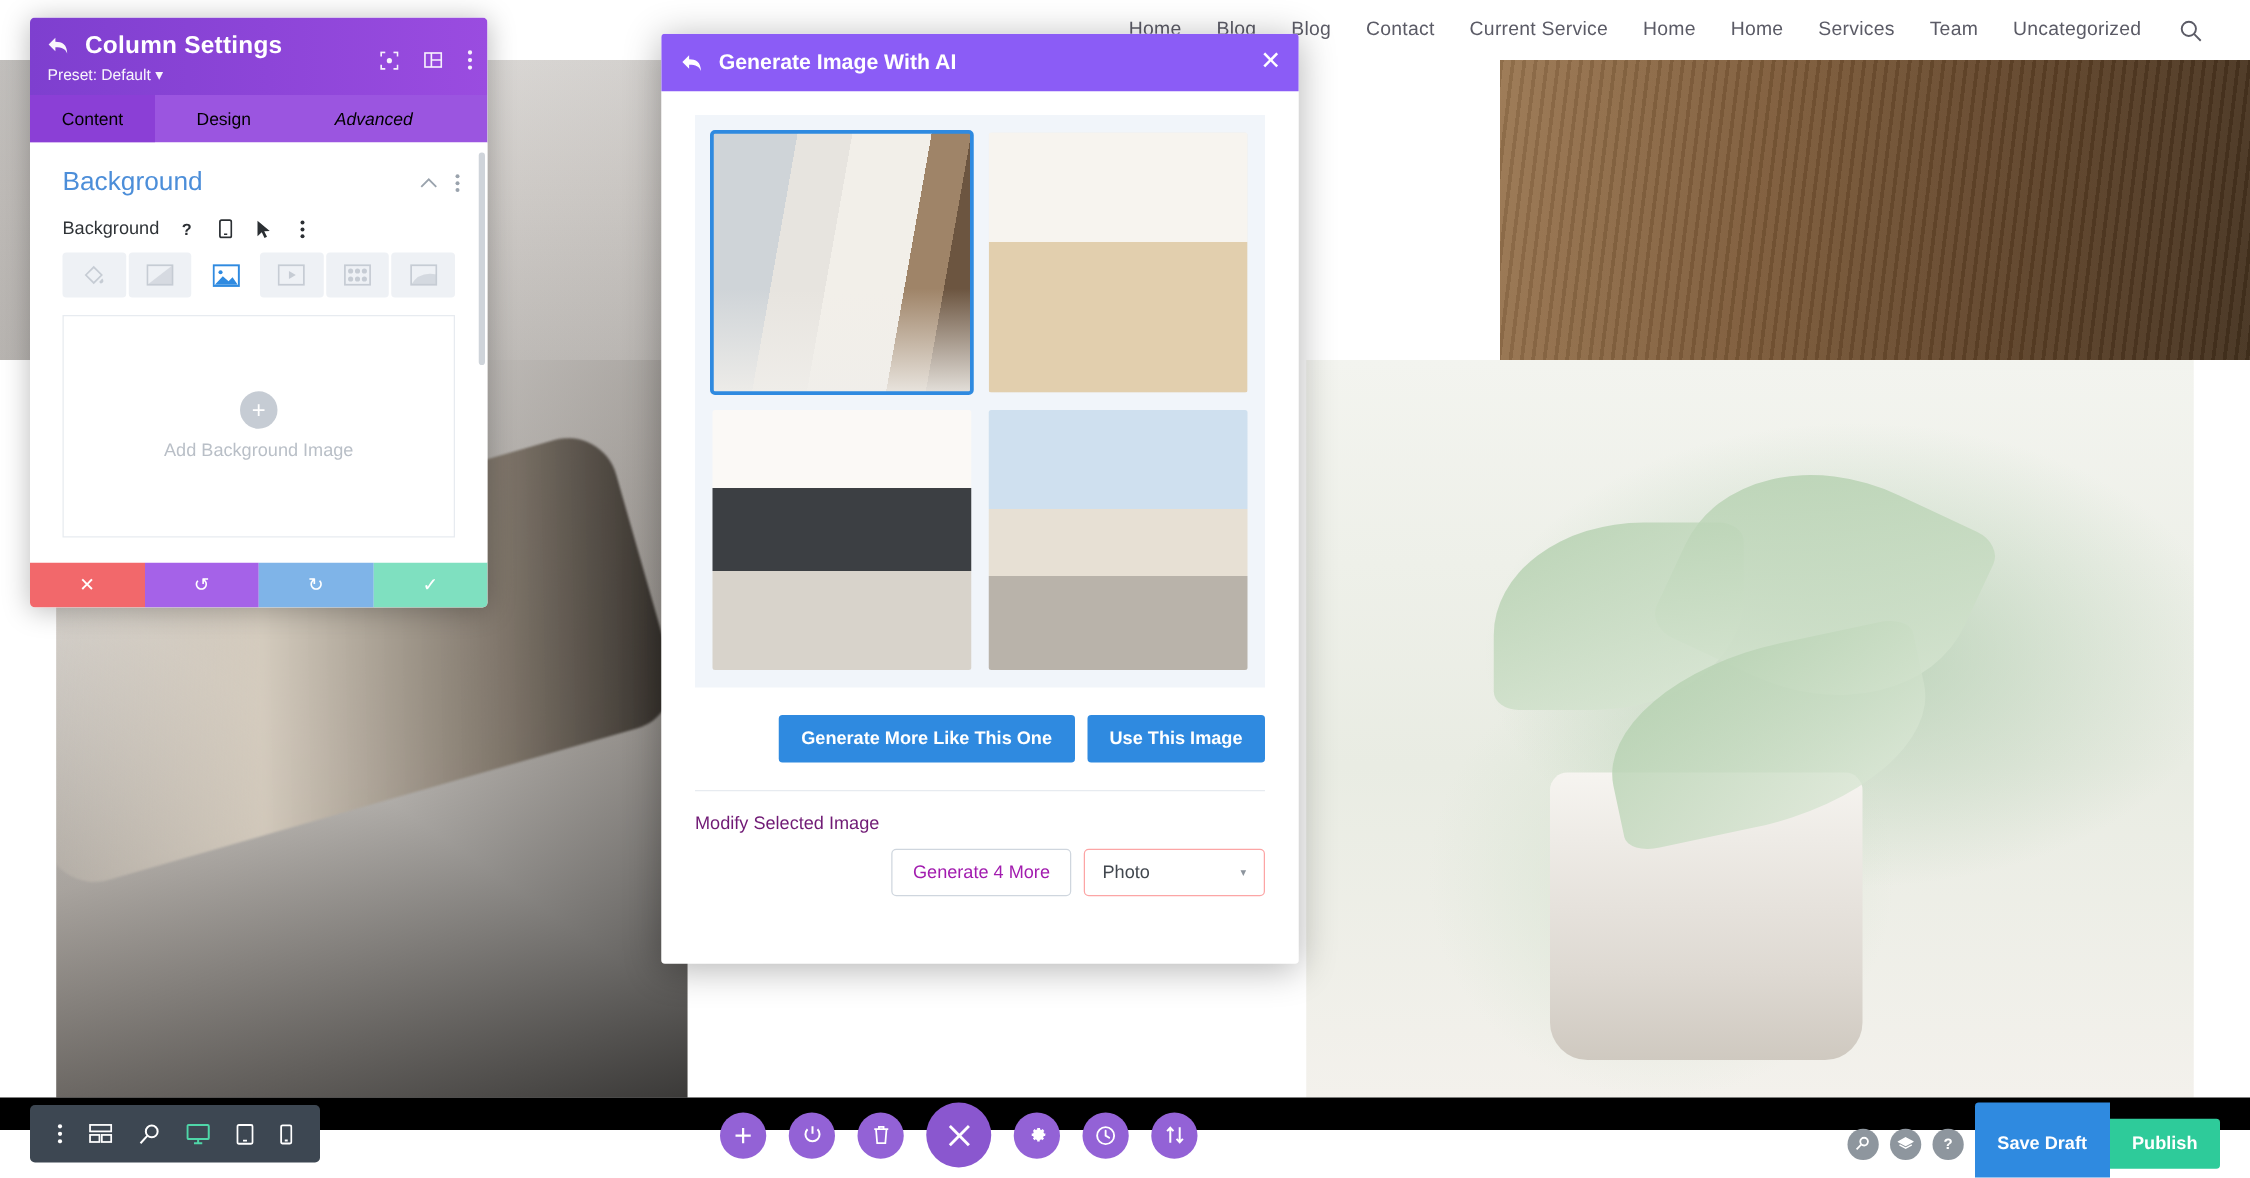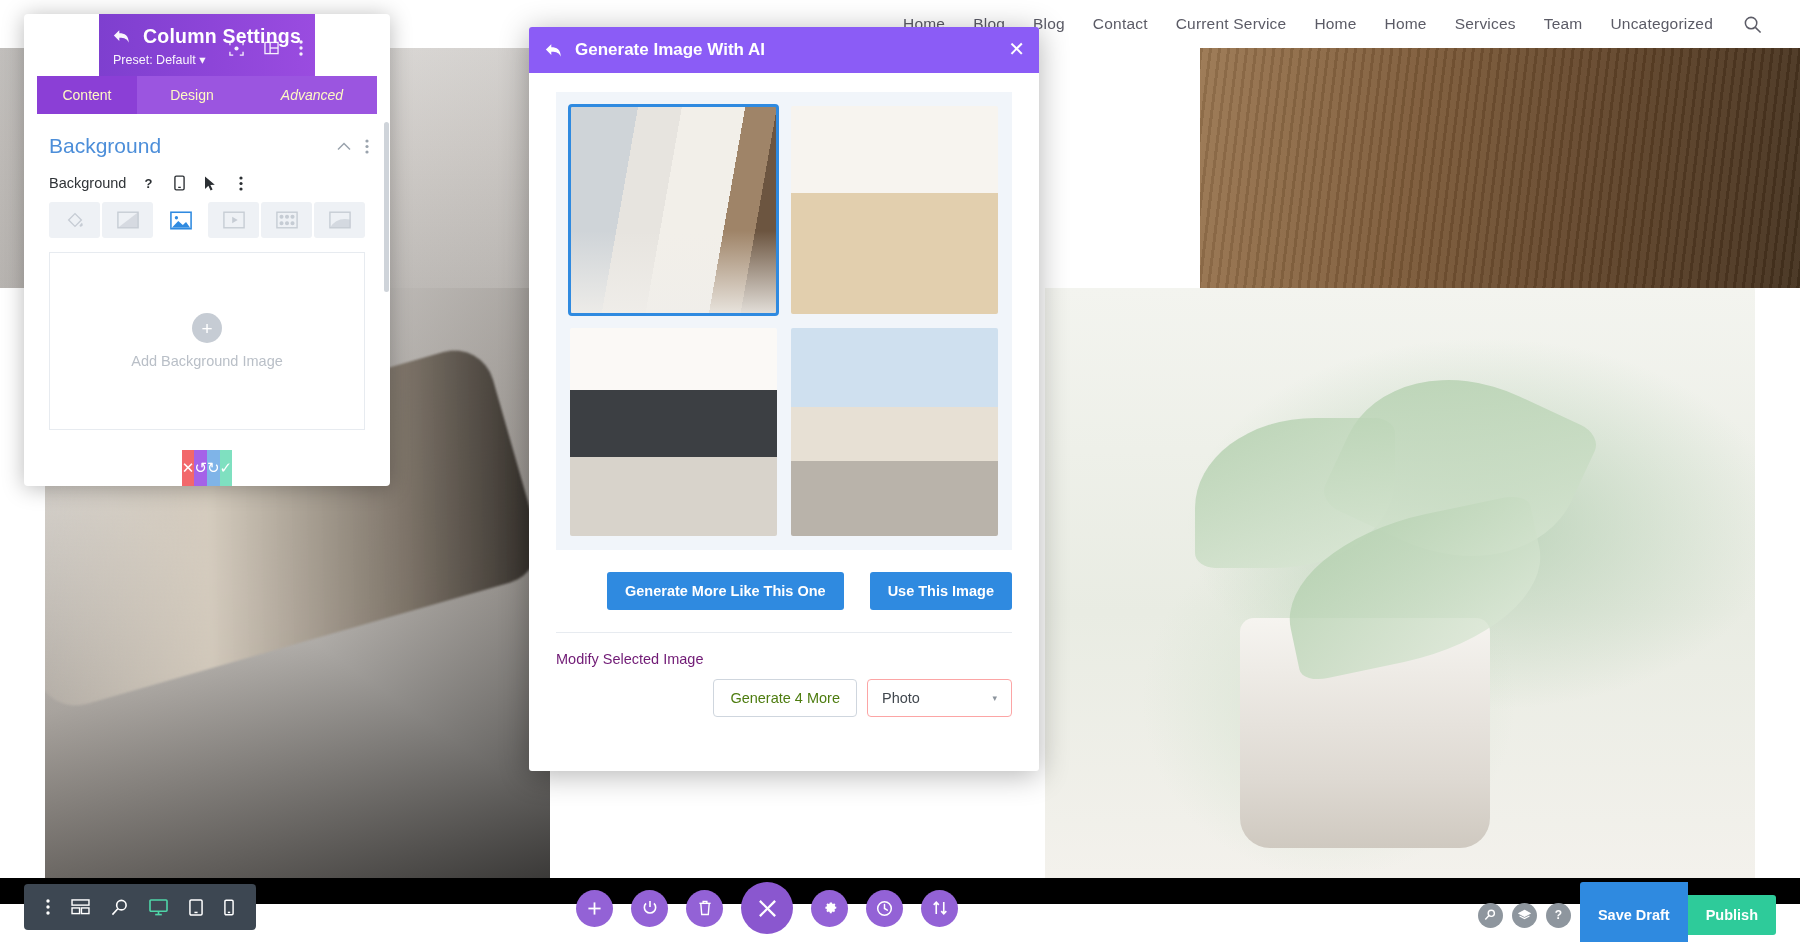--- a/index.html
+++ b/index.html
@@ -66,33 +66,33 @@
   }
   .lower-right .leaf {
     position:absolute; border-radius: 60% 10% 60% 10%;
     background: linear-gradient(150deg, rgba(175,205,170,.85), rgba(225,235,220,.75));
   }
 
   
   .settings-panel {
     position: absolute; left: 24px; top: 14px; width: 366px; height: 472px;
     background: #fff; border-radius: 4px; box-shadow: 0 2px 22px rgba(0,0,0,.28);
-    z-index: 20; display: flex; flex-direction: column; overflow: hidden; align-items: center;
+    z-index: 20; display: flex; flex-direction: column; overflow: hidden;
   }
   .sp-header {
     background: linear-gradient(90deg,#7e3fcf 0%, #8d45d8 52%, #9a4ce0 100%);
     padding: 11px 14px 9px 14px; color:#fff; position: relative;
   }
   .sp-title-row { display:flex; align-items:center; gap: 12px; }
   .sp-back { font-size: 17px; line-height:1; opacity:.95; }
   .sp-title { font-size: 19.5px; font-weight: bold; letter-spacing:.2px; }
   .sp-header-icons { position:absolute; right: 12px; top: 26px; display:flex; gap: 20px; align-items:center; }
   .sp-header-icons span { opacity:.92; }
   .sp-preset { font-size: 12.5px; margin-top: 4px; opacity:.95; }
-  .sp-tabs { display:flex; background: #9b55e0; color: #fef9c3; }
+  .sp-tabs { display:flex; background: #9b55e0; color: #000000; }
   .sp-tab { padding: 11px 0; font-size: 14px; text-align:center; }
   .sp-tab.t1 { width: 100px; }
   .sp-tab.t2 { width: 110px; }
   .sp-tab.t3 { width: 130px; font-style: italic; }
   .sp-tab.active { background: #8b3fd6; font-weight: normal; }
   .sp-body { position: relative; flex: 1; background:#fff; overflow:hidden; }
   .sp-scrollbar {
     position:absolute; right: 2px; top: 8px; width: 5px; height: 170px;
     background:#cfd4da; border-radius: 3px;
   }
@@ -155,31 +155,31 @@
       linear-gradient(90deg,#efece6,#e7e2d8);
   }
   .img3 {
     background:
       linear-gradient(180deg,#fbf9f6 0 30%, #3c3f43 30% 62%, #d8d3cb 62% 100%);
   }
   .img4 {
     background:
       linear-gradient(180deg,#cfe0ef 0 38%, #e7e0d4 38% 64%, #b9b3aa 64% 100%);
   }
-  .ai-actions { display:flex; justify-content:flex-end; gap: 26px; padding: 22px 27px 0 27px; }
+  .ai-actions { display:flex; justify-content:flex-end; gap: 10px; padding: 22px 27px 0 27px; }
   .btn-blue {
     background:#2f8ae0; color:#fff; font-size: 14.5px; font-weight:bold;
     padding: 11px 18px; border-radius: 3px; white-space:nowrap;
   }
   .ai-divider { margin: 22px 27px 0 27px; border-top: 1px solid #e7ebf0; }
   .ai-modify-label { padding: 18px 27px 0 27px; font-size: 14.5px; color:#701a75; }
   .ai-modify-row { display:flex; justify-content:flex-end; gap: 10px; padding: 12px 27px 0 27px; }
   .pill {
     border:1px solid #cfd6de; border-radius: 4px; background:#fff;
-    padding: 10px 16px; font-size: 14.5px; color:#4d7c0f; white-space:nowrap;
+    padding: 10px 16px; font-size: 14.5px; color:#a21caf; white-space:nowrap;
   }
   .select-pill {
     border:1px solid #fca5a5; border-radius: 4px; background:#fff;
     padding: 10px 14px; font-size: 14.5px; color:#41474e; width: 145px;
     display:flex; align-items:center; justify-content:space-between;
   }
   .caret { color:#8c949d; font-size: 9px; }
 
   
   .bottom-black { position:absolute; left:0; top: 878px; width:1800px; height: 26px; background:#000; z-index: 5;}

